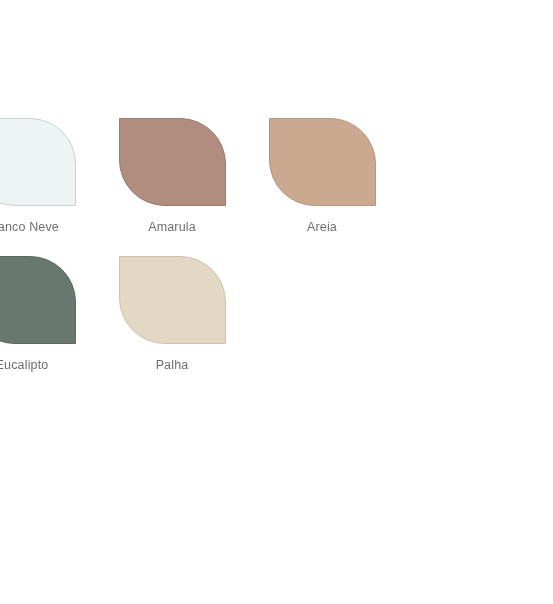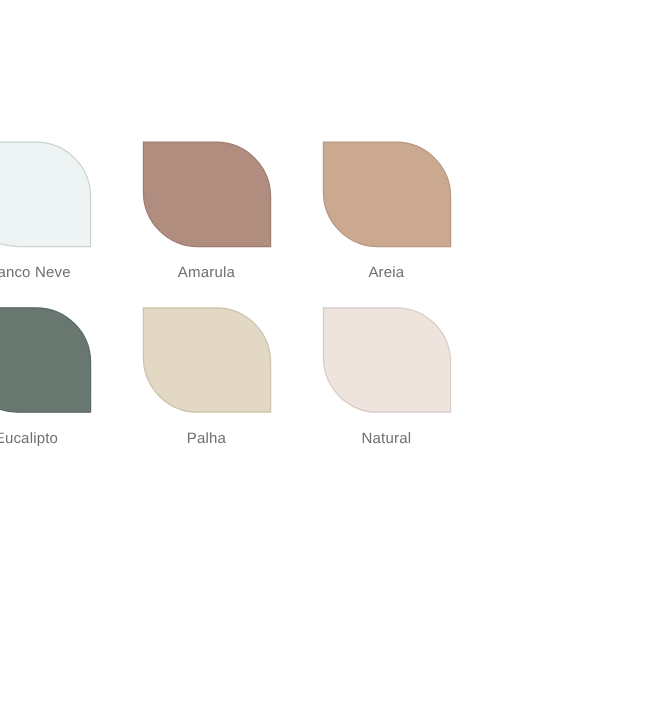--- a/index.html
+++ b/index.html
@@ -113,24 +113,20 @@
       <div class="swatch-cell">
         <div class="swatch-chip" style="background: rgb(104, 119, 111); border-color: rgb(91, 105, 98);"></div>
         <div class="swatch-label">Eucalipto</div>
       </div>
 
       <div class="swatch-cell">
         <div class="swatch-chip" style="background: rgb(227, 216, 195); border-color: rgb(205, 194, 174);"></div>
         <div class="swatch-label">Palha</div>
       </div>
 
-      <div class="swatch-cell">
-        <div class="swatch-chip" style="background: rgb(239, 227, 222); border-color: rgb(216, 204, 199);"></div>
-        <div class="swatch-label">Natural</div>
-      </div>
 
 
     </div>
 
   </div>
 
   <div class="palette-blank-area"></div>
 
 </div>
 

